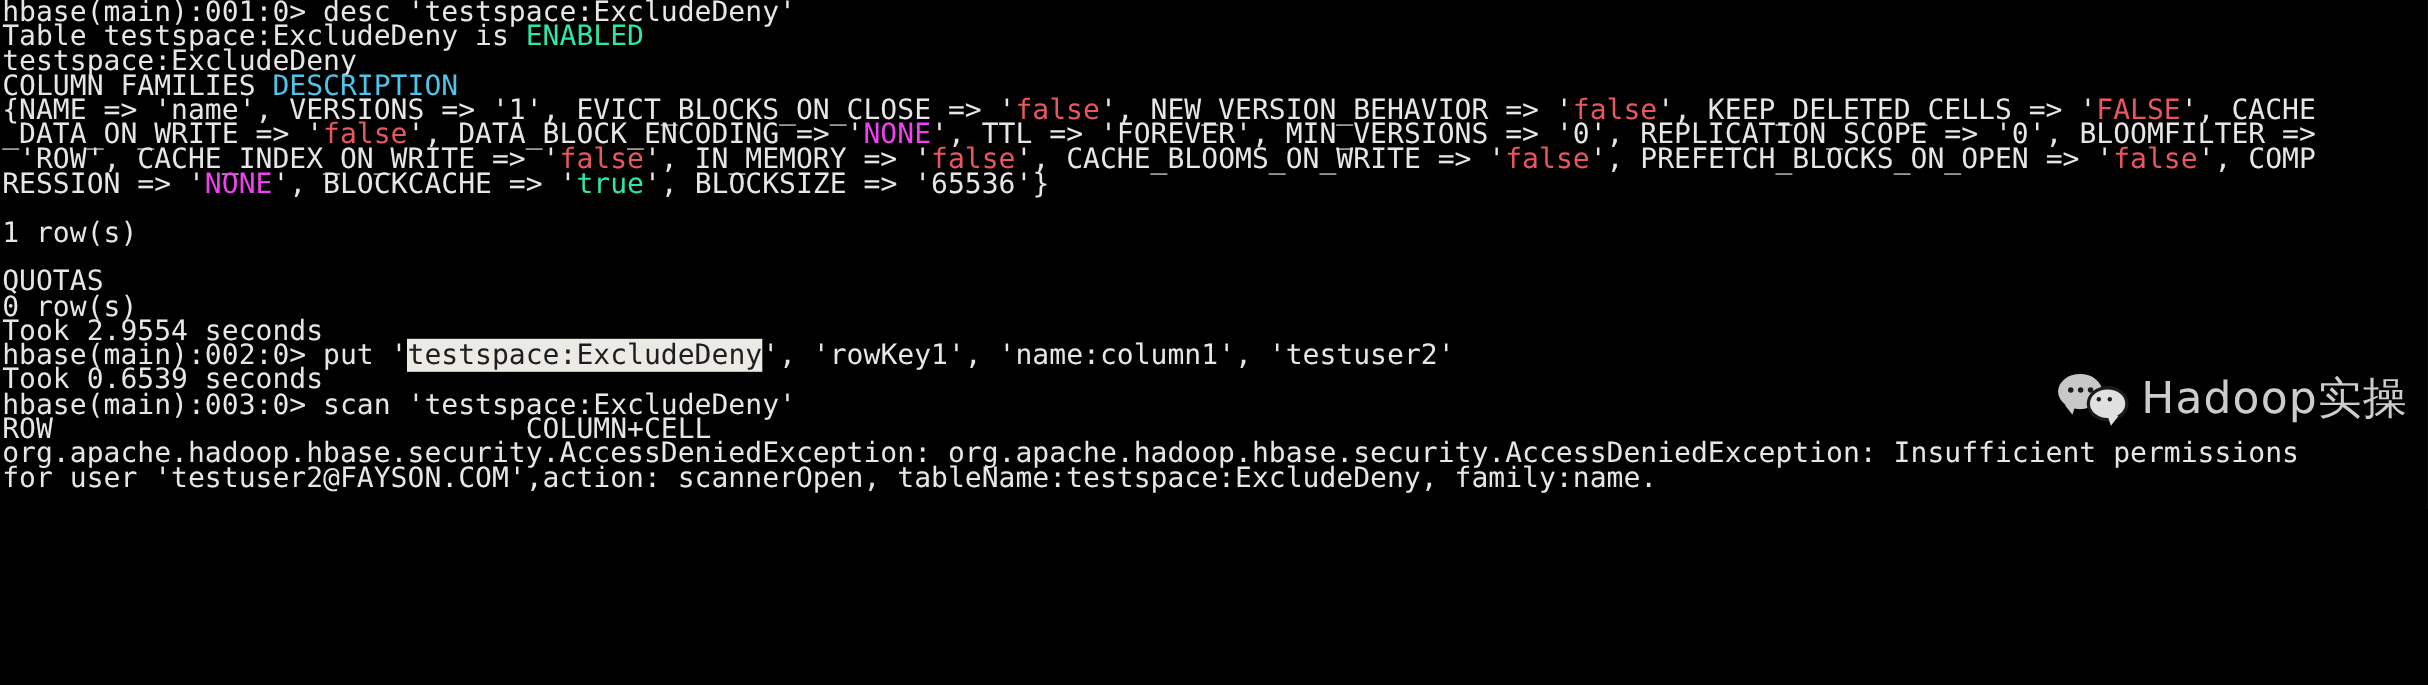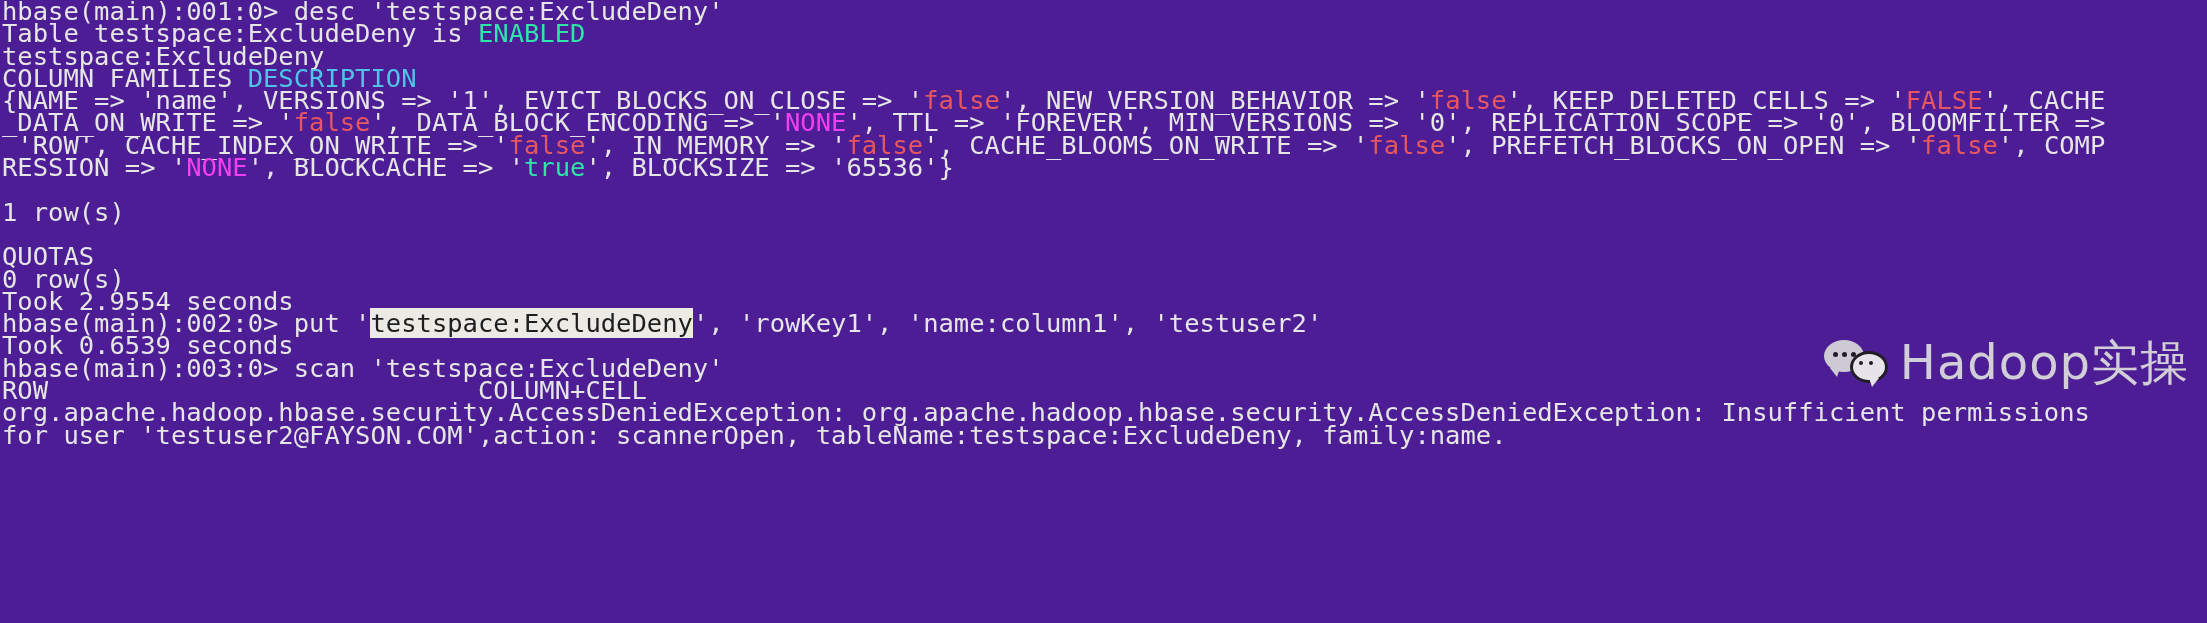--- a/index.html
+++ b/index.html
@@ -4,21 +4,21 @@
 <style>
   html, body {
     margin: 0;
     padding: 0;
     background: #1e1e1e;
   }
   #terminal {
     position: relative;
     width: 2207px;
     height: 623px;
-    background: #4c1d95;
+    background: #000000;
     overflow: hidden;
     font-family: "DejaVu Sans Mono", "Liberation Mono", monospace;
     font-size: 25.5px;
     line-height: 22.3px;
     color: #e6e6e6;
     letter-spacing: 0px;
     padding: 0;
     box-sizing: border-box;
   }
   #screen {
@@ -107,21 +107,21 @@
     width: 4px; height: 4px;
     border-radius: 50%;
     background: #1e1e1e;
     top: 25px;
   }
   #wm-logo .s1 { left: 35px; }
   #wm-logo .s2 { left: 45px; }
   #wm-text {
     color: #dcdcdc;
     font-family: "DejaVu Sans", "Liberation Sans", sans-serif;
-    font-size: 48px;
+    font-size: 40px;
     letter-spacing: 1px;
     white-space: nowrap;
   }
 </style>
 </head>
 <body>
 
 <div id="terminal">
   <div id="screen"><div class="line"><span class="fg-default">hbase(main):001:0&gt; desc 'testspace:ExcludeDeny'</span></div><div class="line"><span class="fg-default">Table testspace:ExcludeDeny is </span><span class="fg-green">ENABLED</span></div><div class="line"><span class="fg-default">testspace:ExcludeDeny</span></div><div class="line"><span class="fg-default">COLUMN FAMILIES </span><span class="fg-cyan">DESCRIPTION</span></div><div class="line"><span class="fg-default">{NAME =&gt; 'name', VERSIONS =&gt; '1', EVICT_BLOCKS_ON_CLOSE =&gt; '</span><span class="fg-red">false</span><span class="fg-default">', NEW_VERSION_BEHAVIOR =&gt; '</span><span class="fg-red">false</span><span class="fg-default">', KEEP_DELETED_CELLS =&gt; '</span><span class="fg-red">FALSE</span><span class="fg-default">', CACHE</span></div><div class="line"><span class="fg-default">_DATA_ON_WRITE =&gt; '</span><span class="fg-red">false</span><span class="fg-default">', DATA_BLOCK_ENCODING =&gt; '</span><span class="fg-magenta">NONE</span><span class="fg-default">', TTL =&gt; 'FOREVER', MIN_VERSIONS =&gt; '0', REPLICATION_SCOPE =&gt; '0', BLOOMFILTER =&gt;</span></div><div class="line"><span class="fg-default"> 'ROW', CACHE_INDEX_ON_WRITE =&gt; '</span><span class="fg-red">false</span><span class="fg-default">', IN_MEMORY =&gt; '</span><span class="fg-red">false</span><span class="fg-default">', CACHE_BLOOMS_ON_WRITE =&gt; '</span><span class="fg-red">false</span><span class="fg-default">', PREFETCH_BLOCKS_ON_OPEN =&gt; '</span><span class="fg-red">false</span><span class="fg-default">', COMP</span></div><div class="line"><span class="fg-default">RESSION =&gt; '</span><span class="fg-magenta">NONE</span><span class="fg-default">', BLOCKCACHE =&gt; '</span><span class="fg-green">true</span><span class="fg-default">', BLOCKSIZE =&gt; '65536'}</span></div><div class="line">&nbsp;</div><div class="line"><span class="fg-default">1 row(s)</span></div><div class="line">&nbsp;</div><div class="line"><span class="fg-default">QUOTAS</span></div><div class="line"><span class="fg-default">0 row(s)</span></div><div class="line"><span class="fg-default">Took 2.9554 seconds</span></div><div class="line"><span class="fg-default">hbase(main):002:0&gt; put '</span><span class="fg-default sel">testspace:ExcludeDeny</span><span class="fg-default">', 'rowKey1', 'name:column1', 'testuser2'</span></div><div class="line"><span class="fg-default">Took 0.6539 seconds</span></div><div class="line"><span class="fg-default">hbase(main):003:0&gt; scan 'testspace:ExcludeDeny'</span></div><div class="line"><span class="fg-default">ROW                            COLUMN+CELL</span></div><div class="line"><span class="fg-default">org.apache.hadoop.hbase.security.AccessDeniedException: org.apache.hadoop.hbase.security.AccessDeniedException: Insufficient permissions</span></div><div class="line"><span class="fg-default">for user 'testuser2@FAYSON.COM',action: scannerOpen, tableName:testspace:ExcludeDeny, family:name.</span></div></div>
 

